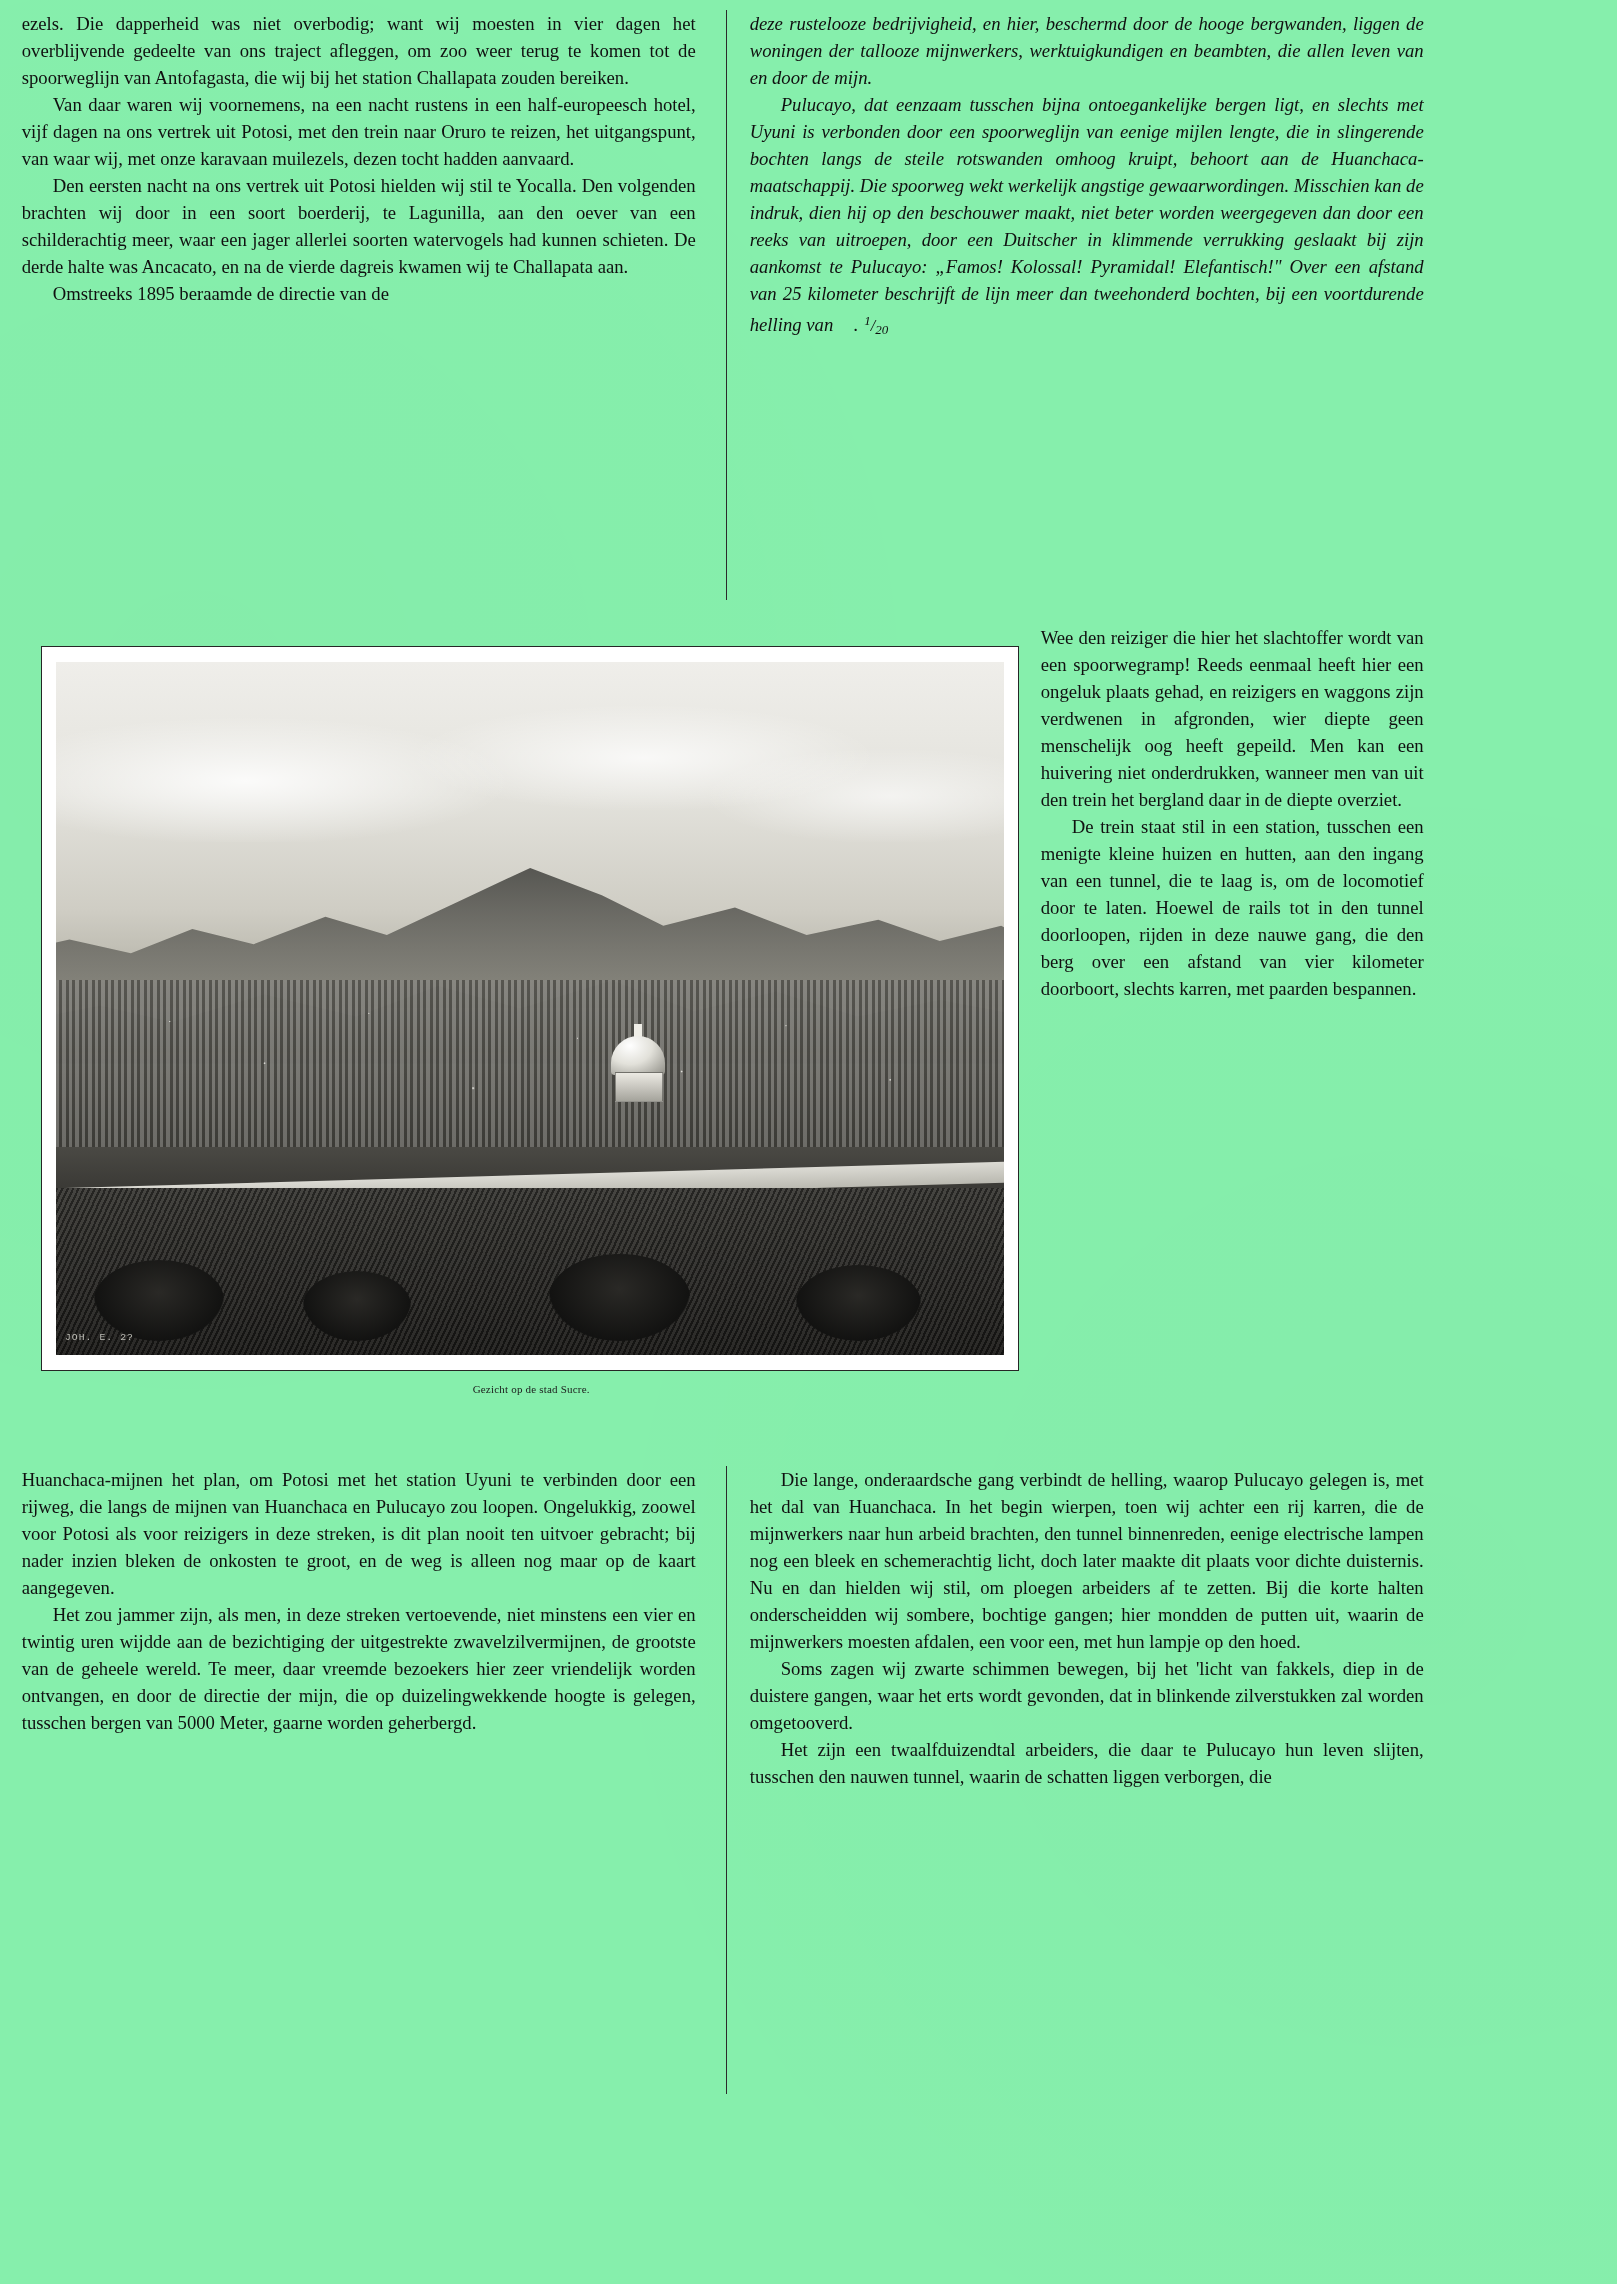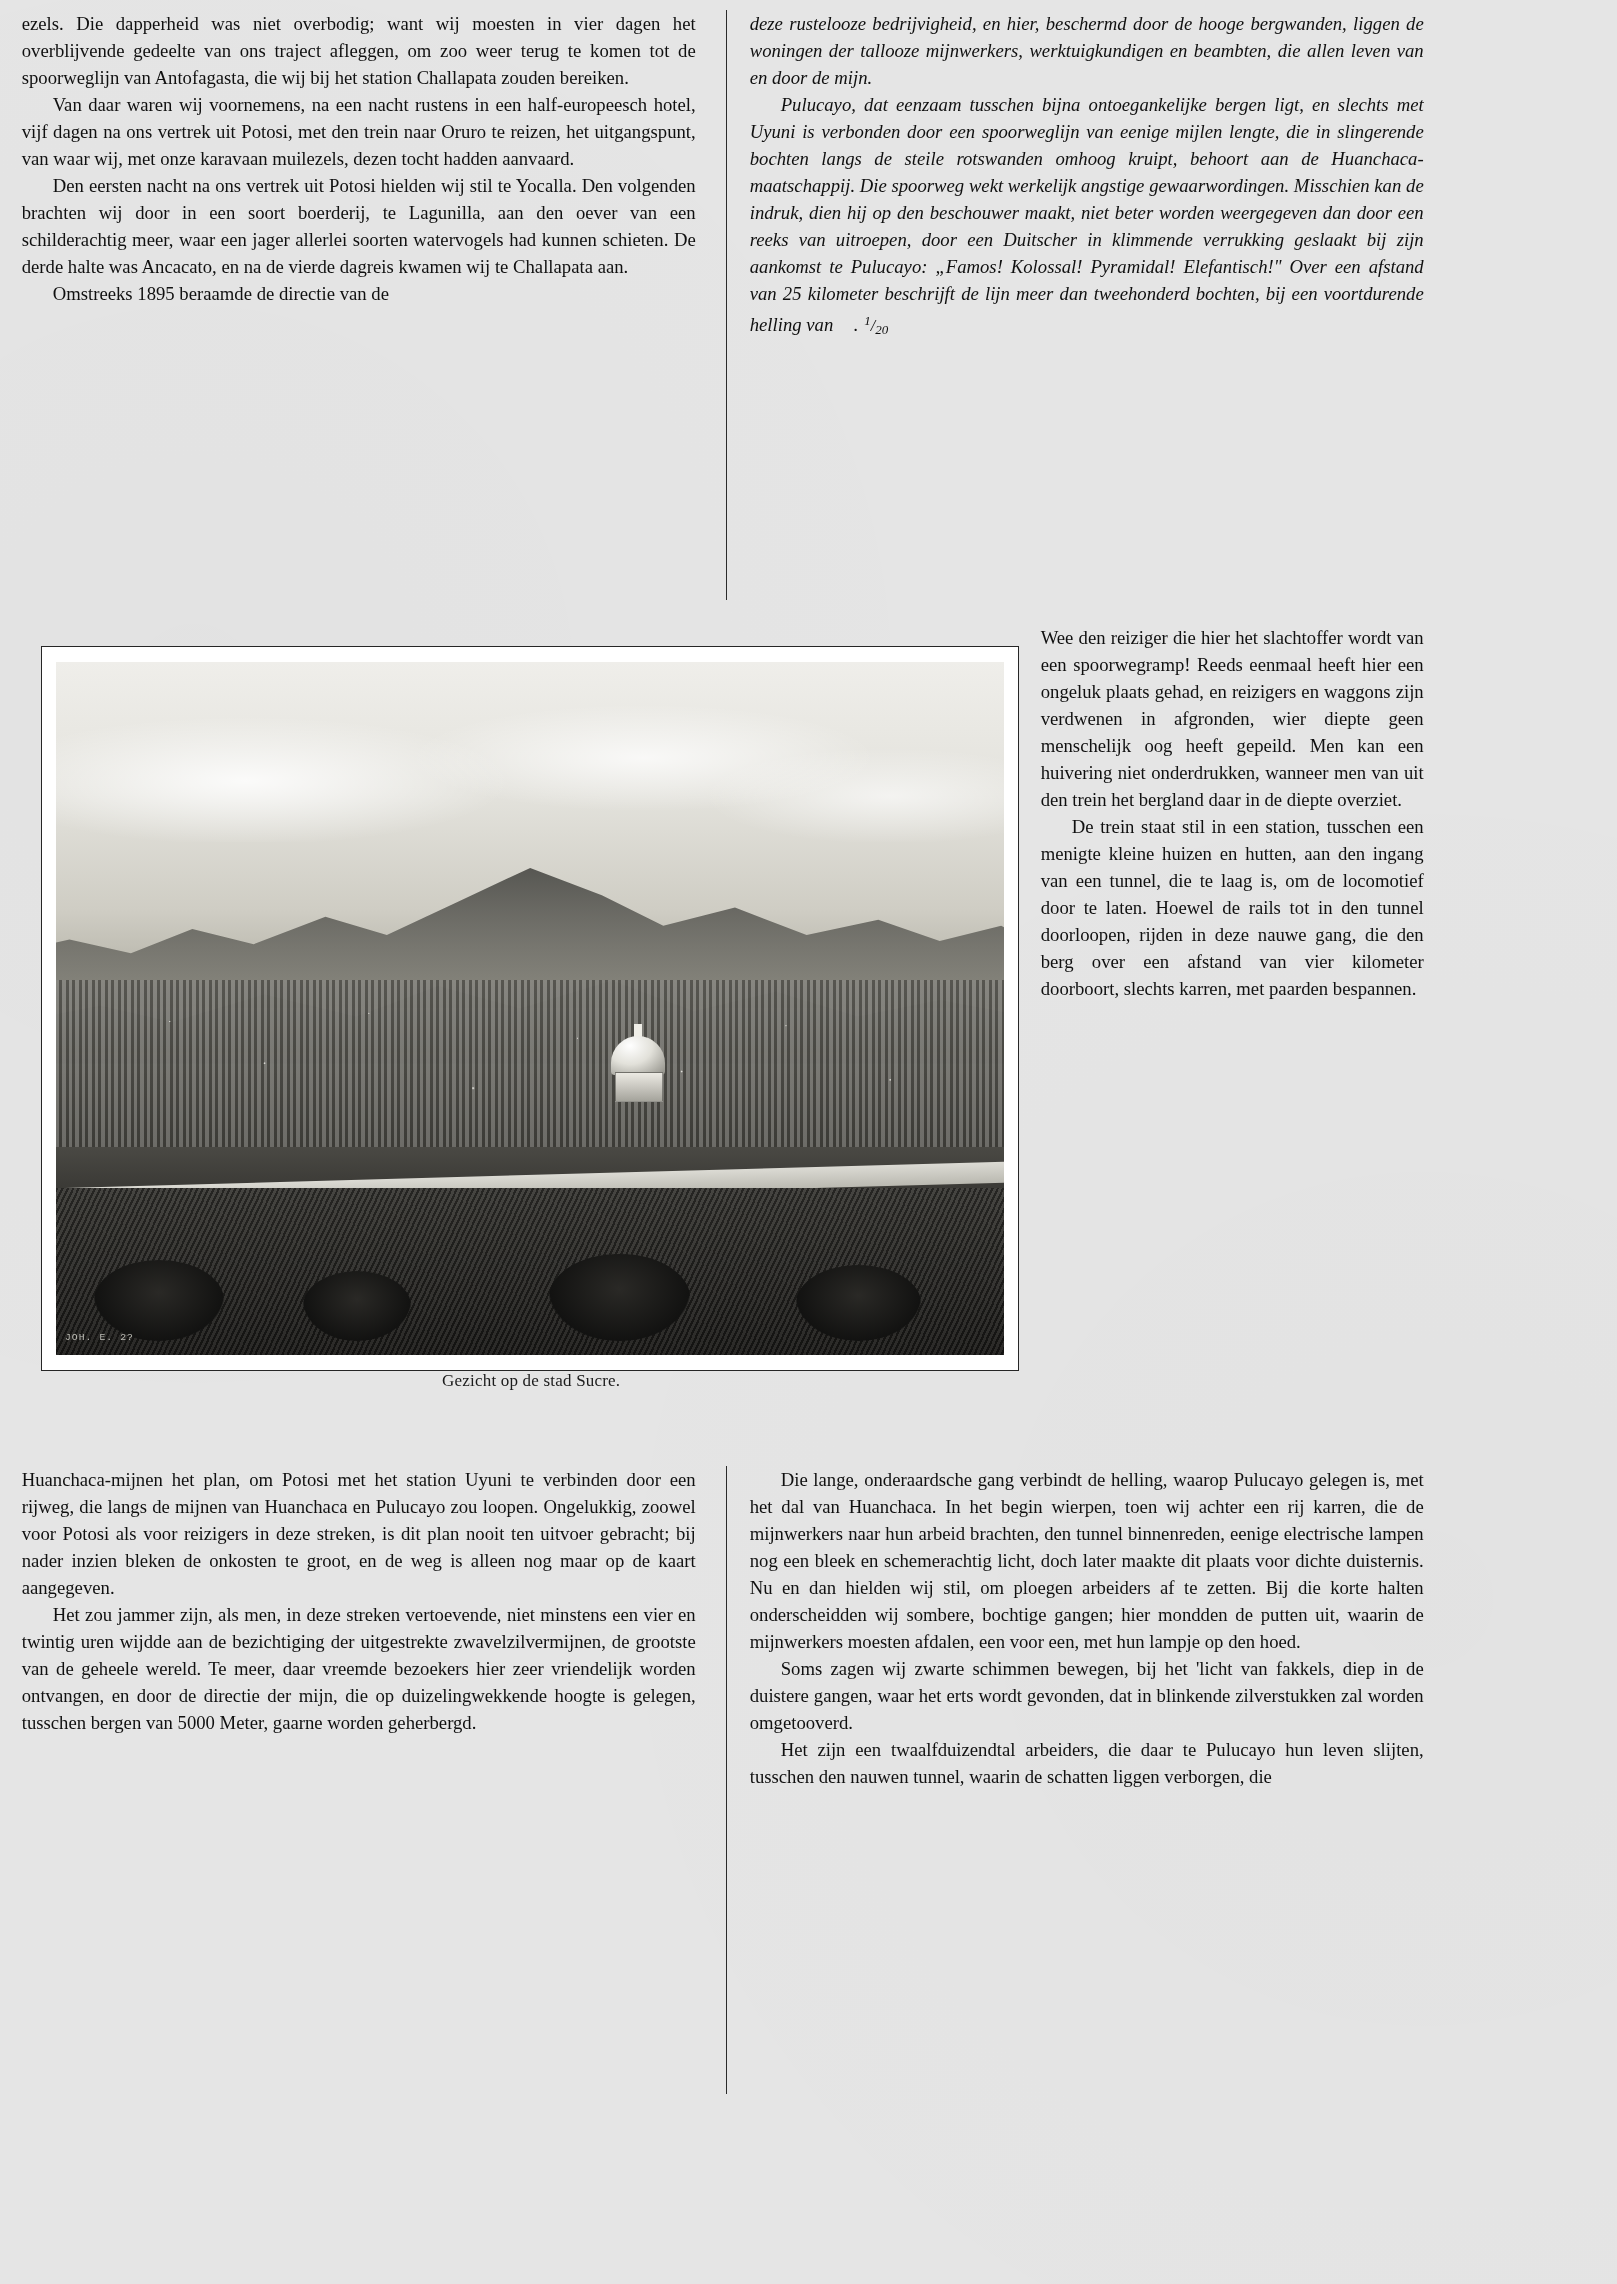--- a/index.html
+++ b/index.html
@@ -13,21 +13,21 @@
     font-family: "Liberation Serif", serif;
     color: #101010;
     position: relative;
     overflow: hidden;
   }
   .page {
     position: absolute;
     left: 0; top: 0;
     width: 1618px;
     height: 2284px;
-    background: #e5e5e5;
+    background: #86efac;
   }
   .grain {
     position: absolute;
     inset: 0;
     pointer-events: none;
     background:
       radial-gradient(circle at 12% 30%, rgba(0,0,0,0.012), rgba(0,0,0,0) 40%),
       radial-gradient(circle at 88% 70%, rgba(0,0,0,0.012), rgba(0,0,0,0) 45%);
   }
   .content {
@@ -101,23 +101,23 @@
     padding: 15px 14px;
   }
   .plate {
     width: 100%;
     height: 100%;
     position: relative;
     overflow: hidden;
     background: #9a9a92;
   }
   .caption {
-    margin-top: 0;
+    margin-top: 12px;
     text-align: center;
-    font-size: 17px;
+    font-size: 11px;
     letter-spacing: 0.2px;
     color: #1b1b1b;
   }
   .sig {
     position: absolute;
     left: 8.7px;
     bottom: 12px;
     font-family: Liberation Mono, monospace;
     font-size: 9.7px;
     letter-spacing: 1.1px;

